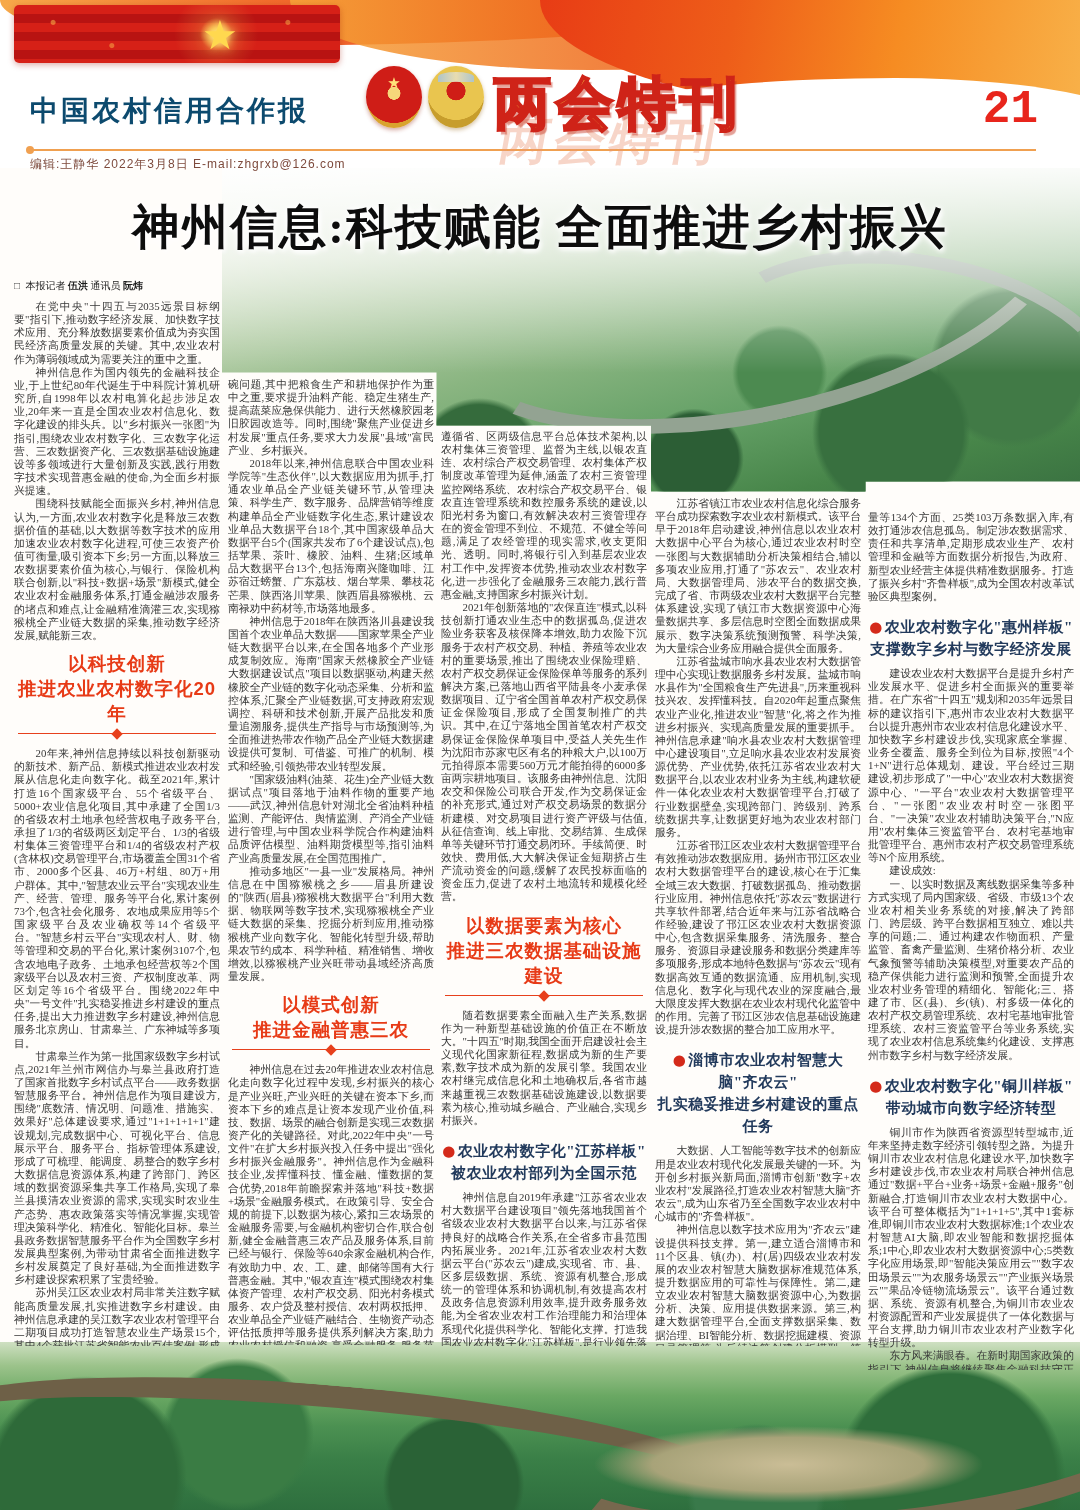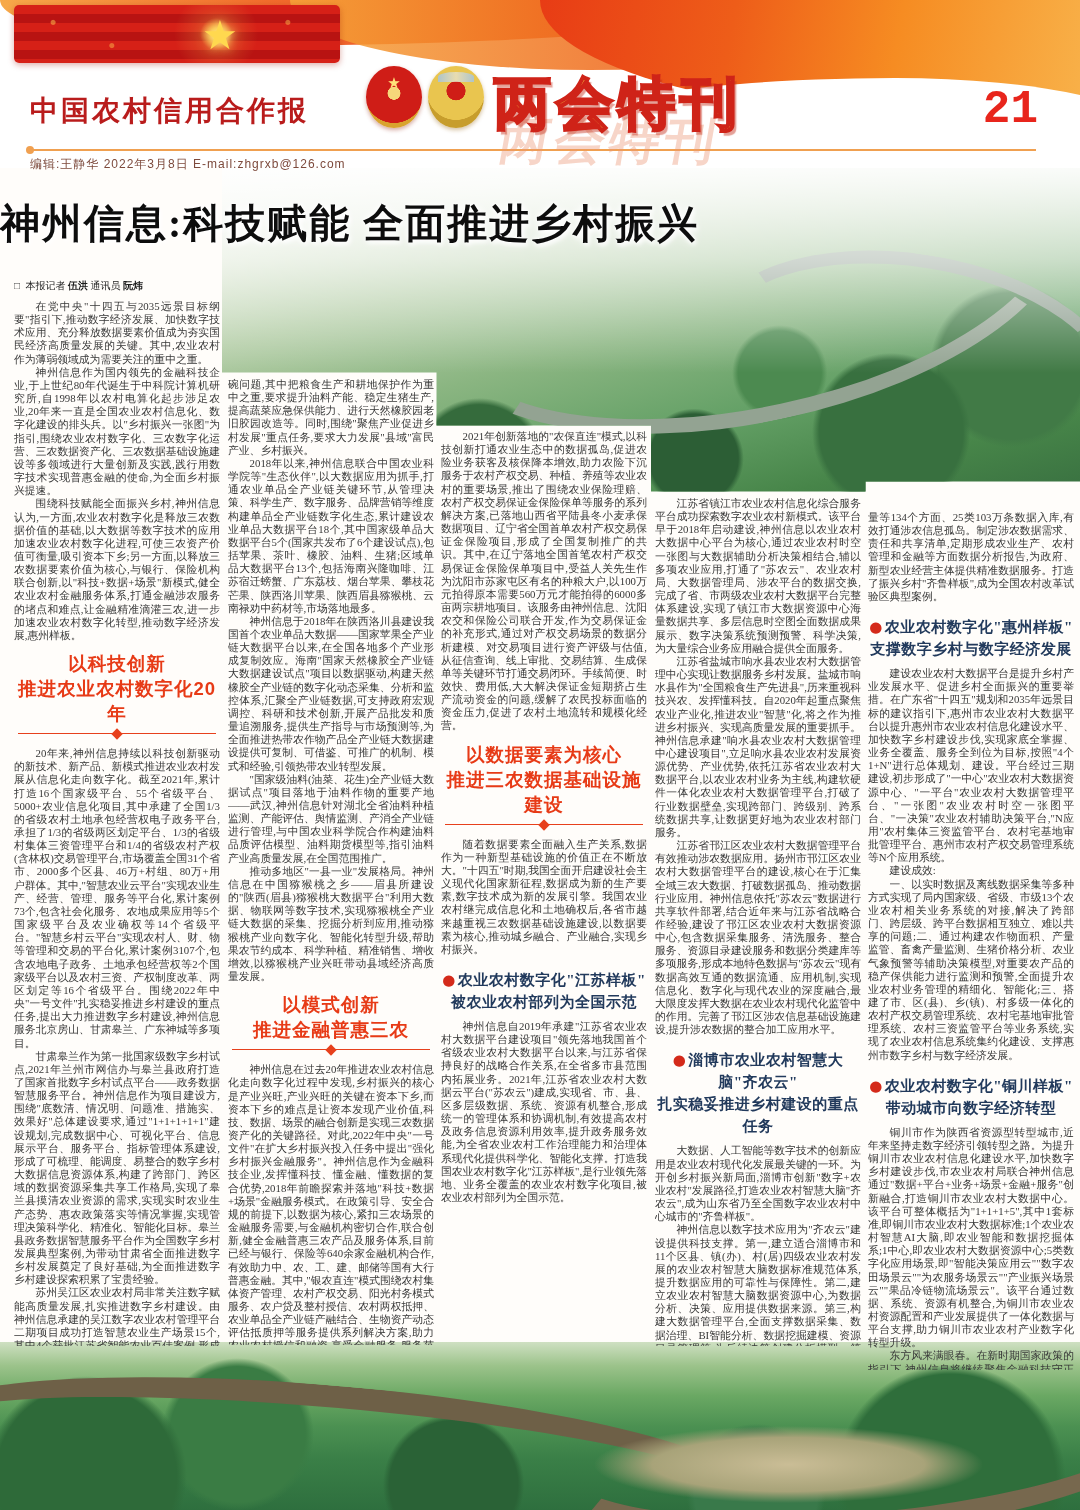--- a/index.html
+++ b/index.html
@@ -22,21 +22,21 @@
   .m-redbox{position:absolute;top:5px;left:14px;width:326px;height:58px;border-radius:5px;
      background-image:
        radial-gradient(circle at 62% 50%, rgba(255,220,95,.85) 0 5px, rgba(255,220,95,.18) 16px, transparent 42px),
        radial-gradient(circle at 12% 30%, rgba(255,200,80,.5) 0 2px, transparent 3px),
        radial-gradient(circle at 30% 70%, rgba(255,200,80,.45) 0 2px, transparent 3px),
        radial-gradient(circle at 84% 30%, rgba(255,200,80,.45) 0 2px, transparent 3px),
        repeating-linear-gradient(180deg,#d62017 0 9px,#b81312 9px 18px);
      box-shadow:0 2px 6px rgba(160,20,10,.35);}
   .m-star{position:absolute;left:188px;top:2px;font-size:40px;color:#ffd84f;line-height:56px;
      text-shadow:0 0 8px rgba(255,230,120,.95),0 0 16px rgba(255,210,80,.7);font-family:"DejaVu Sans",sans-serif;}
-  .paper-name{position:absolute;left:30px;top:92px;font-size:28px;font-weight:900;color:#b91c1c;
+  .paper-name{position:absolute;left:30px;top:92px;font-size:28px;font-weight:900;color:#0c4a6e;
      letter-spacing:3px;font-family:"Liberation Serif",serif;}
   .m-sep{position:absolute;left:28px;top:149px;width:1008px;height:2px;background:#f0a050;z-index:1;}
   .m-sepdot{position:absolute;left:-2px;top:-3px;width:8px;height:8px;border-radius:50%;background:#f0a050;}
   .m-editor{position:absolute;left:30px;top:156px;font-size:12px;color:#7d4a3c;letter-spacing:1px;
      font-family:"Liberation Sans",sans-serif;}
   .emblem{position:absolute;top:66px;width:56px;height:62px;border-radius:50%;}
   .emblem.nat{left:366px;
      background:radial-gradient(circle at 50% 44%,#f6d87a 0 14%,#cf1d17 15% 66%,#d9a32e 67% 100%);
      box-shadow:0 2px 4px rgba(150,40,20,.4);}
   .emblem.nat::after{content:"★";position:absolute;left:0;right:0;top:8px;text-align:center;
@@ -81,22 +81,22 @@
        radial-gradient(circle at 70% 90%,#39794a 0 8%,transparent 9%),
        linear-gradient(180deg,#cfe0c2 0%,#9cc38b 14%,#6aa863 32%,#4c9152 50%,#3a7f47 70%,#2e6f3e 100%);}
   .photo-bottom .briver1{position:absolute;left:-8%;top:26%;width:74%;height:58%;border-radius:50%;
      border:22px solid transparent;border-top-color:#6e6047;transform:rotate(5deg);}
   .photo-bottom .briver2{position:absolute;left:50%;top:4%;width:56%;height:86%;border-radius:50%;
      border:20px solid transparent;border-bottom-color:#77684e;transform:rotate(-5deg);}
   .photo-bottom .bank{position:absolute;left:55%;top:50%;width:36%;height:46%;border-radius:50%;
      background:radial-gradient(closest-side,#cabd96,#a8a379 70%,rgba(168,163,121,0));}
 
   
-  .headline{position:absolute;left:0;right:0;top:196px;margin:0;z-index:5;
-     font-size:40px;font-weight:900;letter-spacing:2px;color:#0d0d0d;
+  .headline{position:absolute;left:0;right:0;top:196px;margin:0;text-align:center;z-index:5;
+     font-size:47px;font-weight:900;letter-spacing:2px;color:#0d0d0d;
      font-family:"Liberation Serif","DejaVu Serif",serif;
      text-shadow:0 0 3px #fff,0 0 6px #fff,0 0 12px rgba(255,255,255,.95),2px 3px 4px rgba(255,255,255,.8);}
   .byline{position:absolute;left:14px;top:279px;width:230px;z-index:4;font-size:10px;color:#1c1c1c;
      font-family:"Liberation Serif",serif;}
   .byline b{font-weight:900;}
   .byline .sq{color:#444;margin-right:3px;}
 
   
   .col{position:absolute;width:206px;overflow:hidden;z-index:4;text-align:justify;
      font-size:10.8px;line-height:13.15px;color:#373737;}
@@ -160,21 +160,21 @@
     <span>本报记者</span>
     <b>伍洪</b>
     <span>通讯员</span>
     <b>阮炜</b>
   </div>
 
   <div id="columns">
       <div class="col col1">
         <p>在党中央"十四五与2035远景目标纲要"指引下,推动数字经济发展、加快数字技术应用、充分释放数据要素价值成为夯实国民经济高质量发展的关键。其中,农业农村作为薄弱领域成为需要关注的重中之重。</p>
         <p>神州信息作为国内领先的金融科技企业,于上世纪80年代诞生于中科院计算机研究所,自1998年以农村电算化起步涉足农业,20年来一直是全国农业农村信息化、数字化建设的排头兵。以"乡村振兴一张图"为指引,围绕农业农村数字化、三农数字化运营、三农数据资产化、三农数据基础设施建设等多领域进行大量创新及实践,践行用数字技术实现普惠金融的使命,为全面乡村振兴提速。</p>
-        <p>围绕科技赋能全面振兴乡村,神州信息认为,一方面,农业农村数字化是释放三农数据价值的基础,以大数据等数字技术的应用加速农业农村数字化进程,可使三农资产价值可衡量,吸引资本下乡;另一方面,以释放三农数据要素价值为核心,与银行、保险机构联合创新,以"科技+数据+场景"新模式,健全农业农村金融服务体系,打通金融涉农服务的堵点和难点,让金融精准滴灌三农,进一步加速农业农村数字化转型,推动数字经济发展,惠州样板。</p>
+        <p>围绕科技赋能全面振兴乡村,神州信息认为,一方面,农业农村数字化是释放三农数据价值的基础,以大数据等数字技术的应用加速农业农村数字化进程,可使三农资产价值可衡量,吸引资本下乡;另一方面,以释放三农数据要素价值为核心,与银行、保险机构联合创新,以"科技+数据+场景"新模式,健全农业农村金融服务体系,打通金融涉农服务的堵点和难点,让金融精准滴灌三农,实现猕猴桃全产业链大数据的采集,推动数字经济发展,赋能新三农。</p>
         <div class="h2wrap">
           <div class="h2line">以科技创新</div>
           <div class="h2line">推进农业农村数字化20年</div>
           <div class="h2rule">
             <span class="diamond"></span>
           </div>
         </div>
         <p>20年来,神州信息持续以科技创新驱动的新技术、新产品、新模式推进农业农村发展从信息化走向数字化。截至2021年,累计打造16个国家级平台、55个省级平台、5000+农业信息化项目,其中承建了全国1/3的省级农村土地承包经营权电子政务平台,承担了1/3的省级两区划定平台、1/3的省级村集体三资管理平台和1/4的省级农村产权(含林权)交易管理平台,市场覆盖全国31个省市、2000多个区县、46万+村组、80万+用户群体。其中,"智慧农业云平台"实现农业生产、经营、管理、服务等平台化,累计案例73个,包含社会化服务、农地成果应用等5个国家级平台及农业确权等14个省级平台。"智慧乡村云平台"实现农村人、财、物等管理和交易的平台化,累计案例3107个,包含农地电子政务、土地承包经营权等2个国家级平台以及农村三资、产权制度改革、两区划定等16个省级平台。围绕2022年中央"一号文件"扎实稳妥推进乡村建设的重点任务,提出大力推进数字乡村建设,神州信息服务北京房山、甘肃皋兰、广东神城等多项目。</p>
         <p>甘肃皋兰作为第一批国家级数字乡村试点,2021年兰州市网信办与皋兰县政府打造了国家首批数字乡村试点平台——政务数据智慧服务平台。神州信息作为项目建设方,围绕"底数清、情况明、问题准、措施实、效果好"总体建设要求,通过"1+1+1+1+1"建设规划,完成数据中心、可视化平台、信息展示平台、服务平台、指标管理体系建设,形成了可梳理、能调度、易整合的数字乡村大数据信息资源体系,构建了跨部门、跨区域的数据资源采集共享工作格局,实现了皋兰县摸清农业资源的需求,实现实时农业生产态势、惠农政策落实等情况掌握,实现管理决策科学化、精准化、智能化目标。皋兰县政务数据智慧服务平台作为全国数字乡村发展典型案例,为带动甘肃省全面推进数字乡村发展奠定了良好基础,为全面推进数字乡村建设探索积累了宝贵经验。</p>
         <p>苏州吴江区农业农村局非常关注数字赋能高质量发展,扎实推进数字乡村建设。由神州信息承建的吴江数字农业农村管理平台二期项目成功打造智慧农业生产场景15个,其中4个获批江苏省智能农业百佳案例,形成了"以一星为基础、二星为骨干、三星为引领"的数字乡村星级管理体系,建成市级智慧农村"示范村"9个,并再次荣获全国县域农业农村信息化发展先进县。</p>
@@ -188,20 +188,21 @@
         <div class="h2wrap">
           <div class="h2line">以模式创新</div>
           <div class="h2line">推进金融普惠三农</div>
           <div class="h2rule">
             <span class="diamond"></span>
           </div>
         </div>
         <p>神州信息在过去20年推进农业农村信息化走向数字化过程中发现,乡村振兴的核心是产业兴旺,产业兴旺的关键在资本下乡,而资本下乡的难点是让资本发现产业价值,科技、数据、场景的融合创新是实现三农数据资产化的关键路径。对此,2022年中央"一号文件"在扩大乡村振兴投入任务中提出"强化乡村振兴金融服务"。神州信息作为金融科技企业,发挥懂科技、懂金融、懂数据的复合优势,2018年前瞻探索并落地"科技+数据+场景"金融服务模式。在政策引导、安全合规的前提下,以数据为核心,紧扣三农场景的金融服务需要,与金融机构密切合作,联合创新,健全金融普惠三农产品及服务体系,目前已经与银行、保险等640余家金融机构合作,有效助力中、农、工、建、邮储等国有大行普惠金融。其中,"银农直连"模式围绕农村集体资产管理、农村产权交易、阳光村务模式服务、农户贷及整村授信、农村两权抵押、农业单品全产业链产融结合、生物资产动态评估抵质押等服务提供系列解决方案,助力农业农村授信和融资,享受金融服务,服务范围覆盖全国31个省市600个县区,80万+用户群体。</p>
       </div>
       <div class="col col3">
+        <p class="noindent">遵循省、区两级信息平台总体技术架构,以农村集体三资管理、监督为主线,以银农直连、农村综合产权交易管理、农村集体产权制度改革管理为延伸,涵盖了农村三资管理监控网络系统、农村综合产权交易平台、银农直连管理系统和数控服务系统的建设,以阳光村务为窗口,有效解决农村三资管理存在的资金管理不到位、不规范、不健全等问题,满足了农经管理的现实需求,收支更阳光、透明。同时,将银行引入到基层农业农村工作中,发挥资本优势,推动农业农村数字化,进一步强化了金融服务三农能力,践行普惠金融,支持国家乡村振兴计划。</p>
         <p>2021年创新落地的"农保直连"模式,以科技创新打通农业生态中的数据孤岛,促进农险业务获客及核保降本增效,助力农险下沉服务于农村产权交易、种植、养殖等农业农村的重要场景,推出了围绕农业保险理赔、农村产权交易保证金保险保单等服务的系列解决方案,已落地山西省平陆县冬小麦承保数据项目、辽宁省全国首单农村产权交易保证金保险项目,形成了全国复制推广的共识。其中,在辽宁落地全国首笔农村产权交易保证金保险保单项目中,受益人关先生作为沈阳市苏家屯区有名的种粮大户,以100万元拍得原本需要560万元才能拍得的6000多亩两宗耕地项目。该服务由神州信息、沈阳农交和保险公司联合开发,作为交易保证金的补充形式,通过对产权交易场景的数据分析建模、对交易项目进行资产评级与估值,从征信查询、线上审批、交易结算、生成保单等关键环节打通交易闭环。手续简便、时效快、费用低,大大解决保证金短期挤占生产流动资金的问题,缓解了农民投标面临的资金压力,促进了农村土地流转和规模化经营。</p>
         <div class="h2wrap">
           <div class="h2line">以数据要素为核心</div>
           <div class="h2line">推进三农数据基础设施建设</div>
           <div class="h2rule">
             <span class="diamond"></span>
           </div>
         </div>
         <p>随着数据要素全面融入生产关系,数据作为一种新型基础设施的价值正在不断放大。"十四五"时期,我国全面开启建设社会主义现代化国家新征程,数据成为新的生产要素,数字技术成为新的发展引擎。我国农业农村继完成信息化和土地确权后,各省市越来越重视三农数据基础设施建设,以数据要素为核心,推动城乡融合、产业融合,实现乡村振兴。</p>
         <div class="h3wrap">

